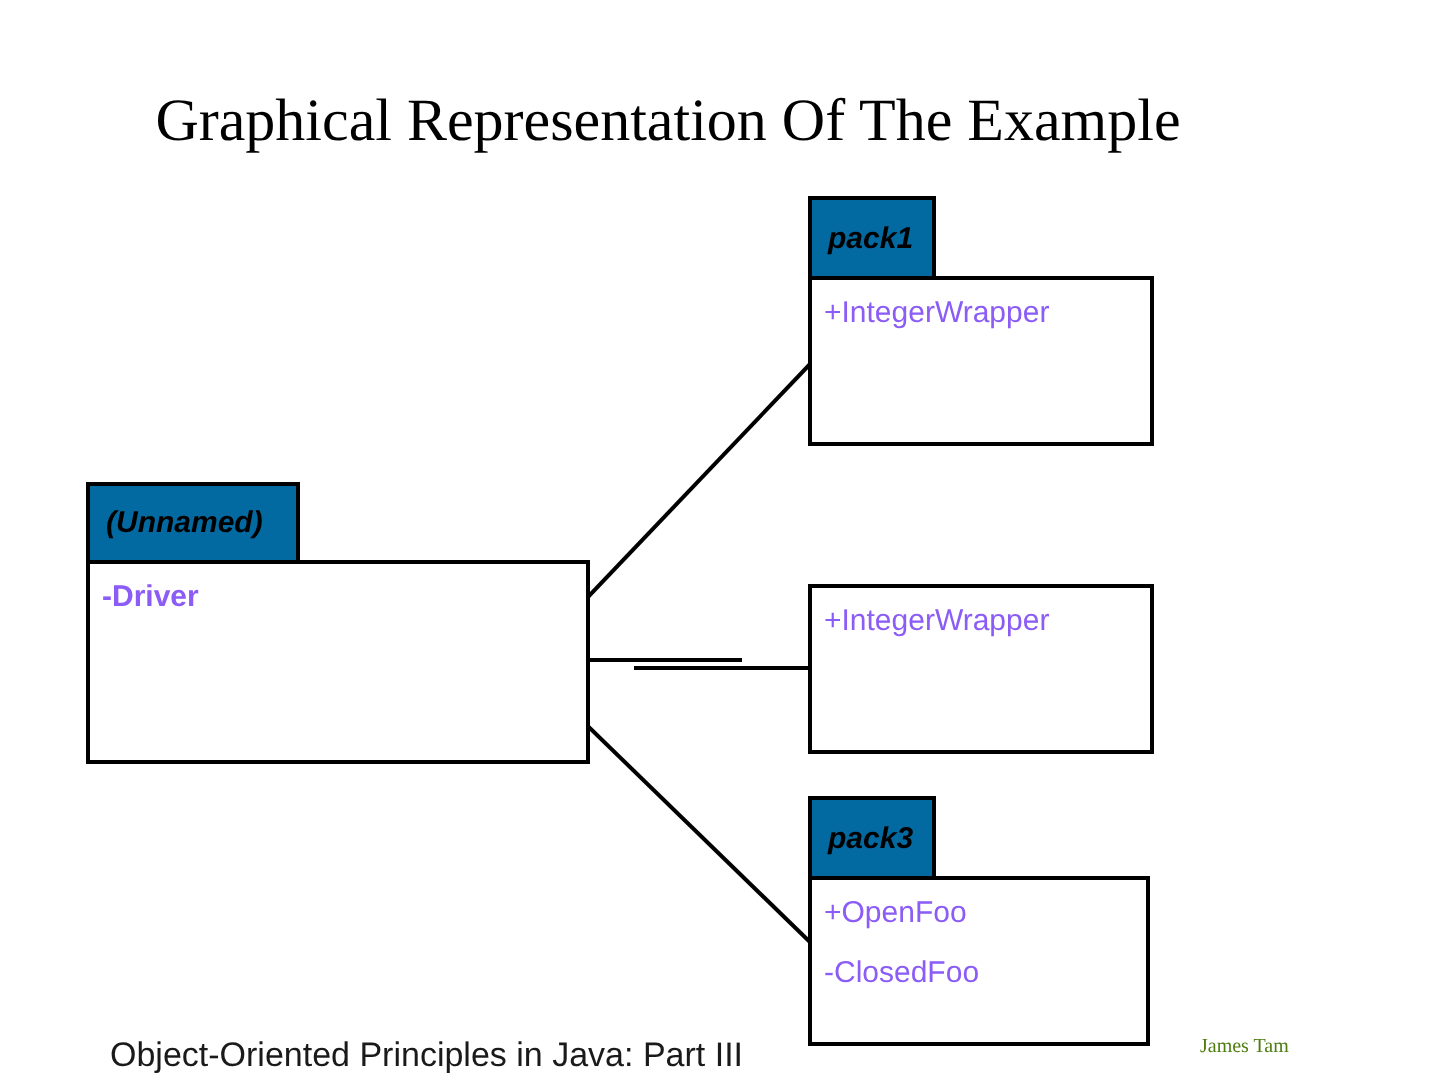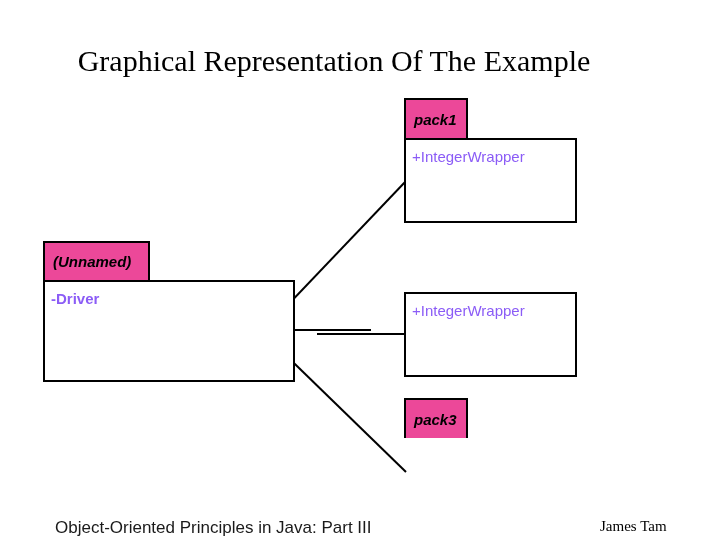--- a/index.html
+++ b/index.html
@@ -25,21 +25,21 @@
   svg.connectors {
     position: absolute;
     top: 0;
     left: 0;
   }
   .pkg-tab {
     position: absolute;
     box-sizing: border-box;
     border: 2px solid #000000;
     border-bottom: none;
-    background: #ec4899;
+    background: #0369a1;
     display: flex;
     align-items: center;
     padding-left: 8px;
     font-weight: bold;
     font-style: italic;
     font-size: 15px;
     color: #000000;
     white-space: nowrap;
   }
   .pkg-body {
@@ -58,22 +58,22 @@
     top: 518px;
     font-size: 17px;
     color: #1a1a1a;
     white-space: nowrap;
   }
   .footer-right {
     position: absolute;
     left: 600px;
     top: 518px;
     font-family: "Liberation Serif", serif;
-    font-size: 15px;
-    color: #000000;
+    font-size: 10px;
+    color: #4d7c0f;
     white-space: nowrap;
   }
 </style>
 </head>
 <body>
 
 <div class="slide">
 
   <div class="title">Graphical Representation Of The Example</div>
 
@@ -98,17 +98,21 @@
     <div class="member">-Driver</div>
   </div>
 
   <div class="pkg-body" style="left:404px; top:292px; width:173px; height:85px;">
     <div class="member">+IntegerWrapper</div>
   </div>
 
   <div class="pkg-tab" style="left:404px; top:398px; width:64px; height:40px;">
     <span>pack3</span>
   </div>
+  <div class="pkg-body" style="left:404px; top:438px; width:171px; height:85px;">
+    <div class="member">+OpenFoo</div>
+    <div class="member">-ClosedFoo</div>
+  </div>
 
   <div class="footer-left">Object-Oriented Principles in Java: Part III</div>
   <div class="footer-right">James Tam</div>
 
 </div>
 
 </body></html>

